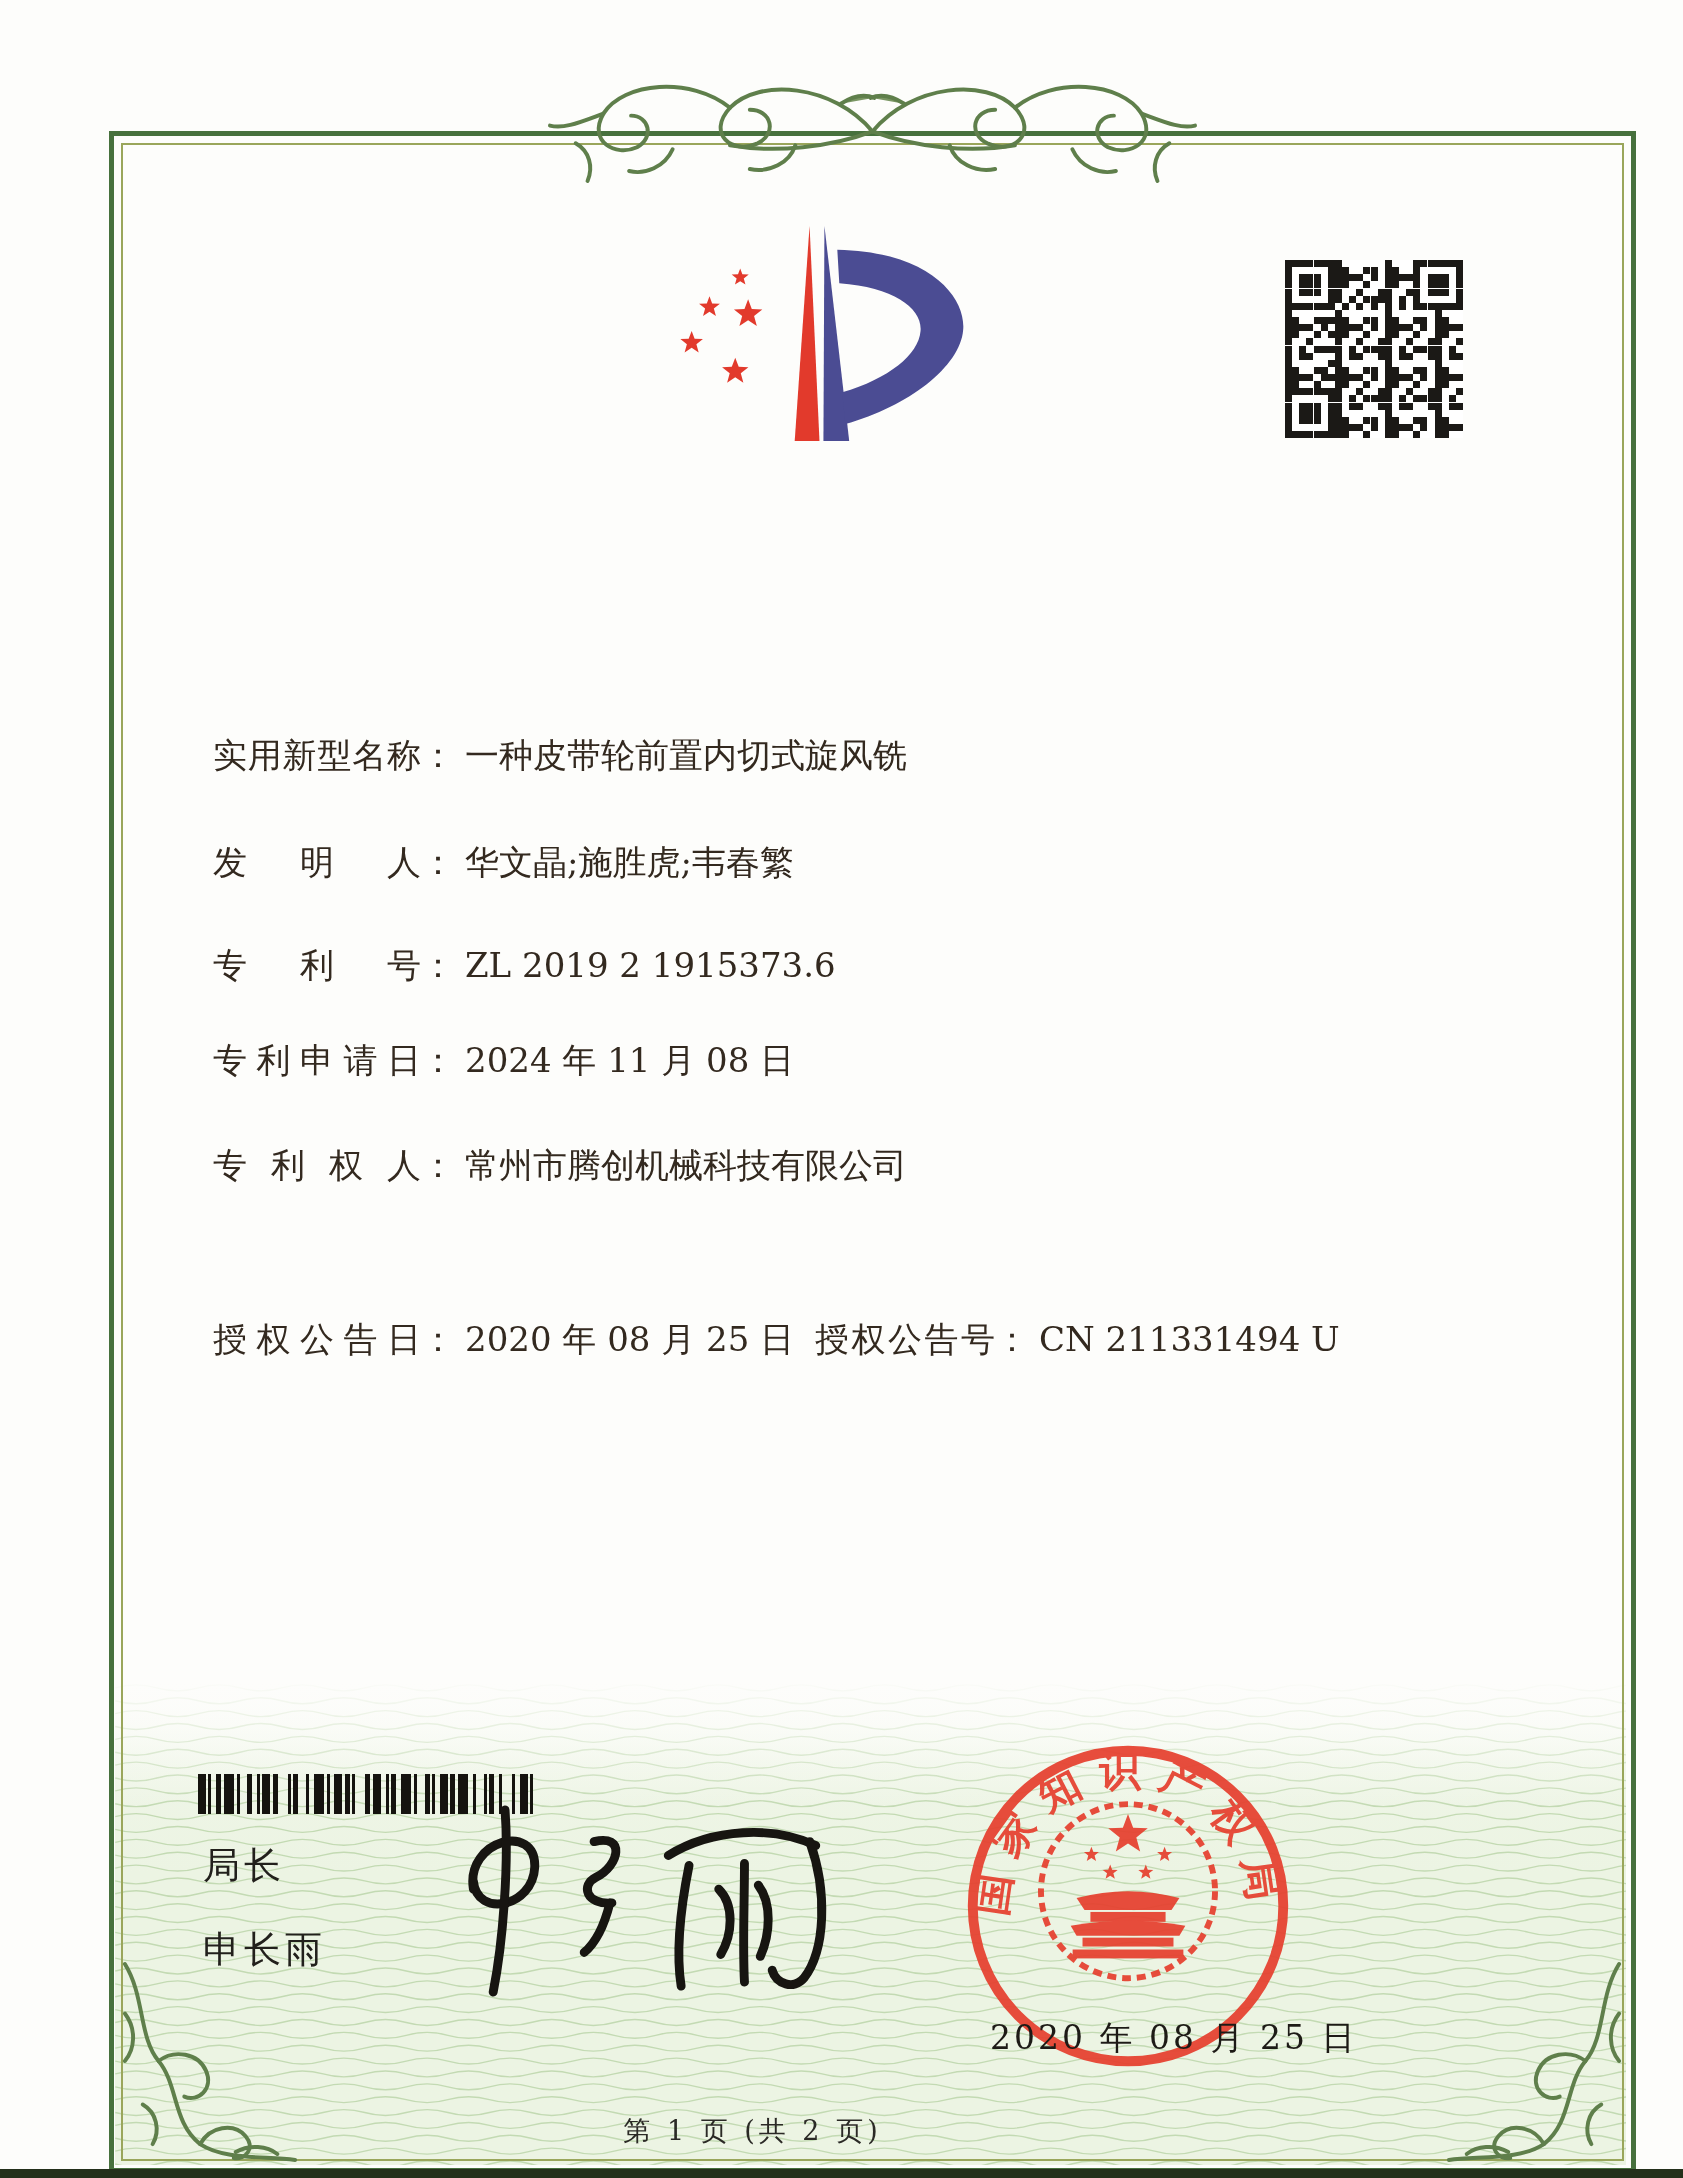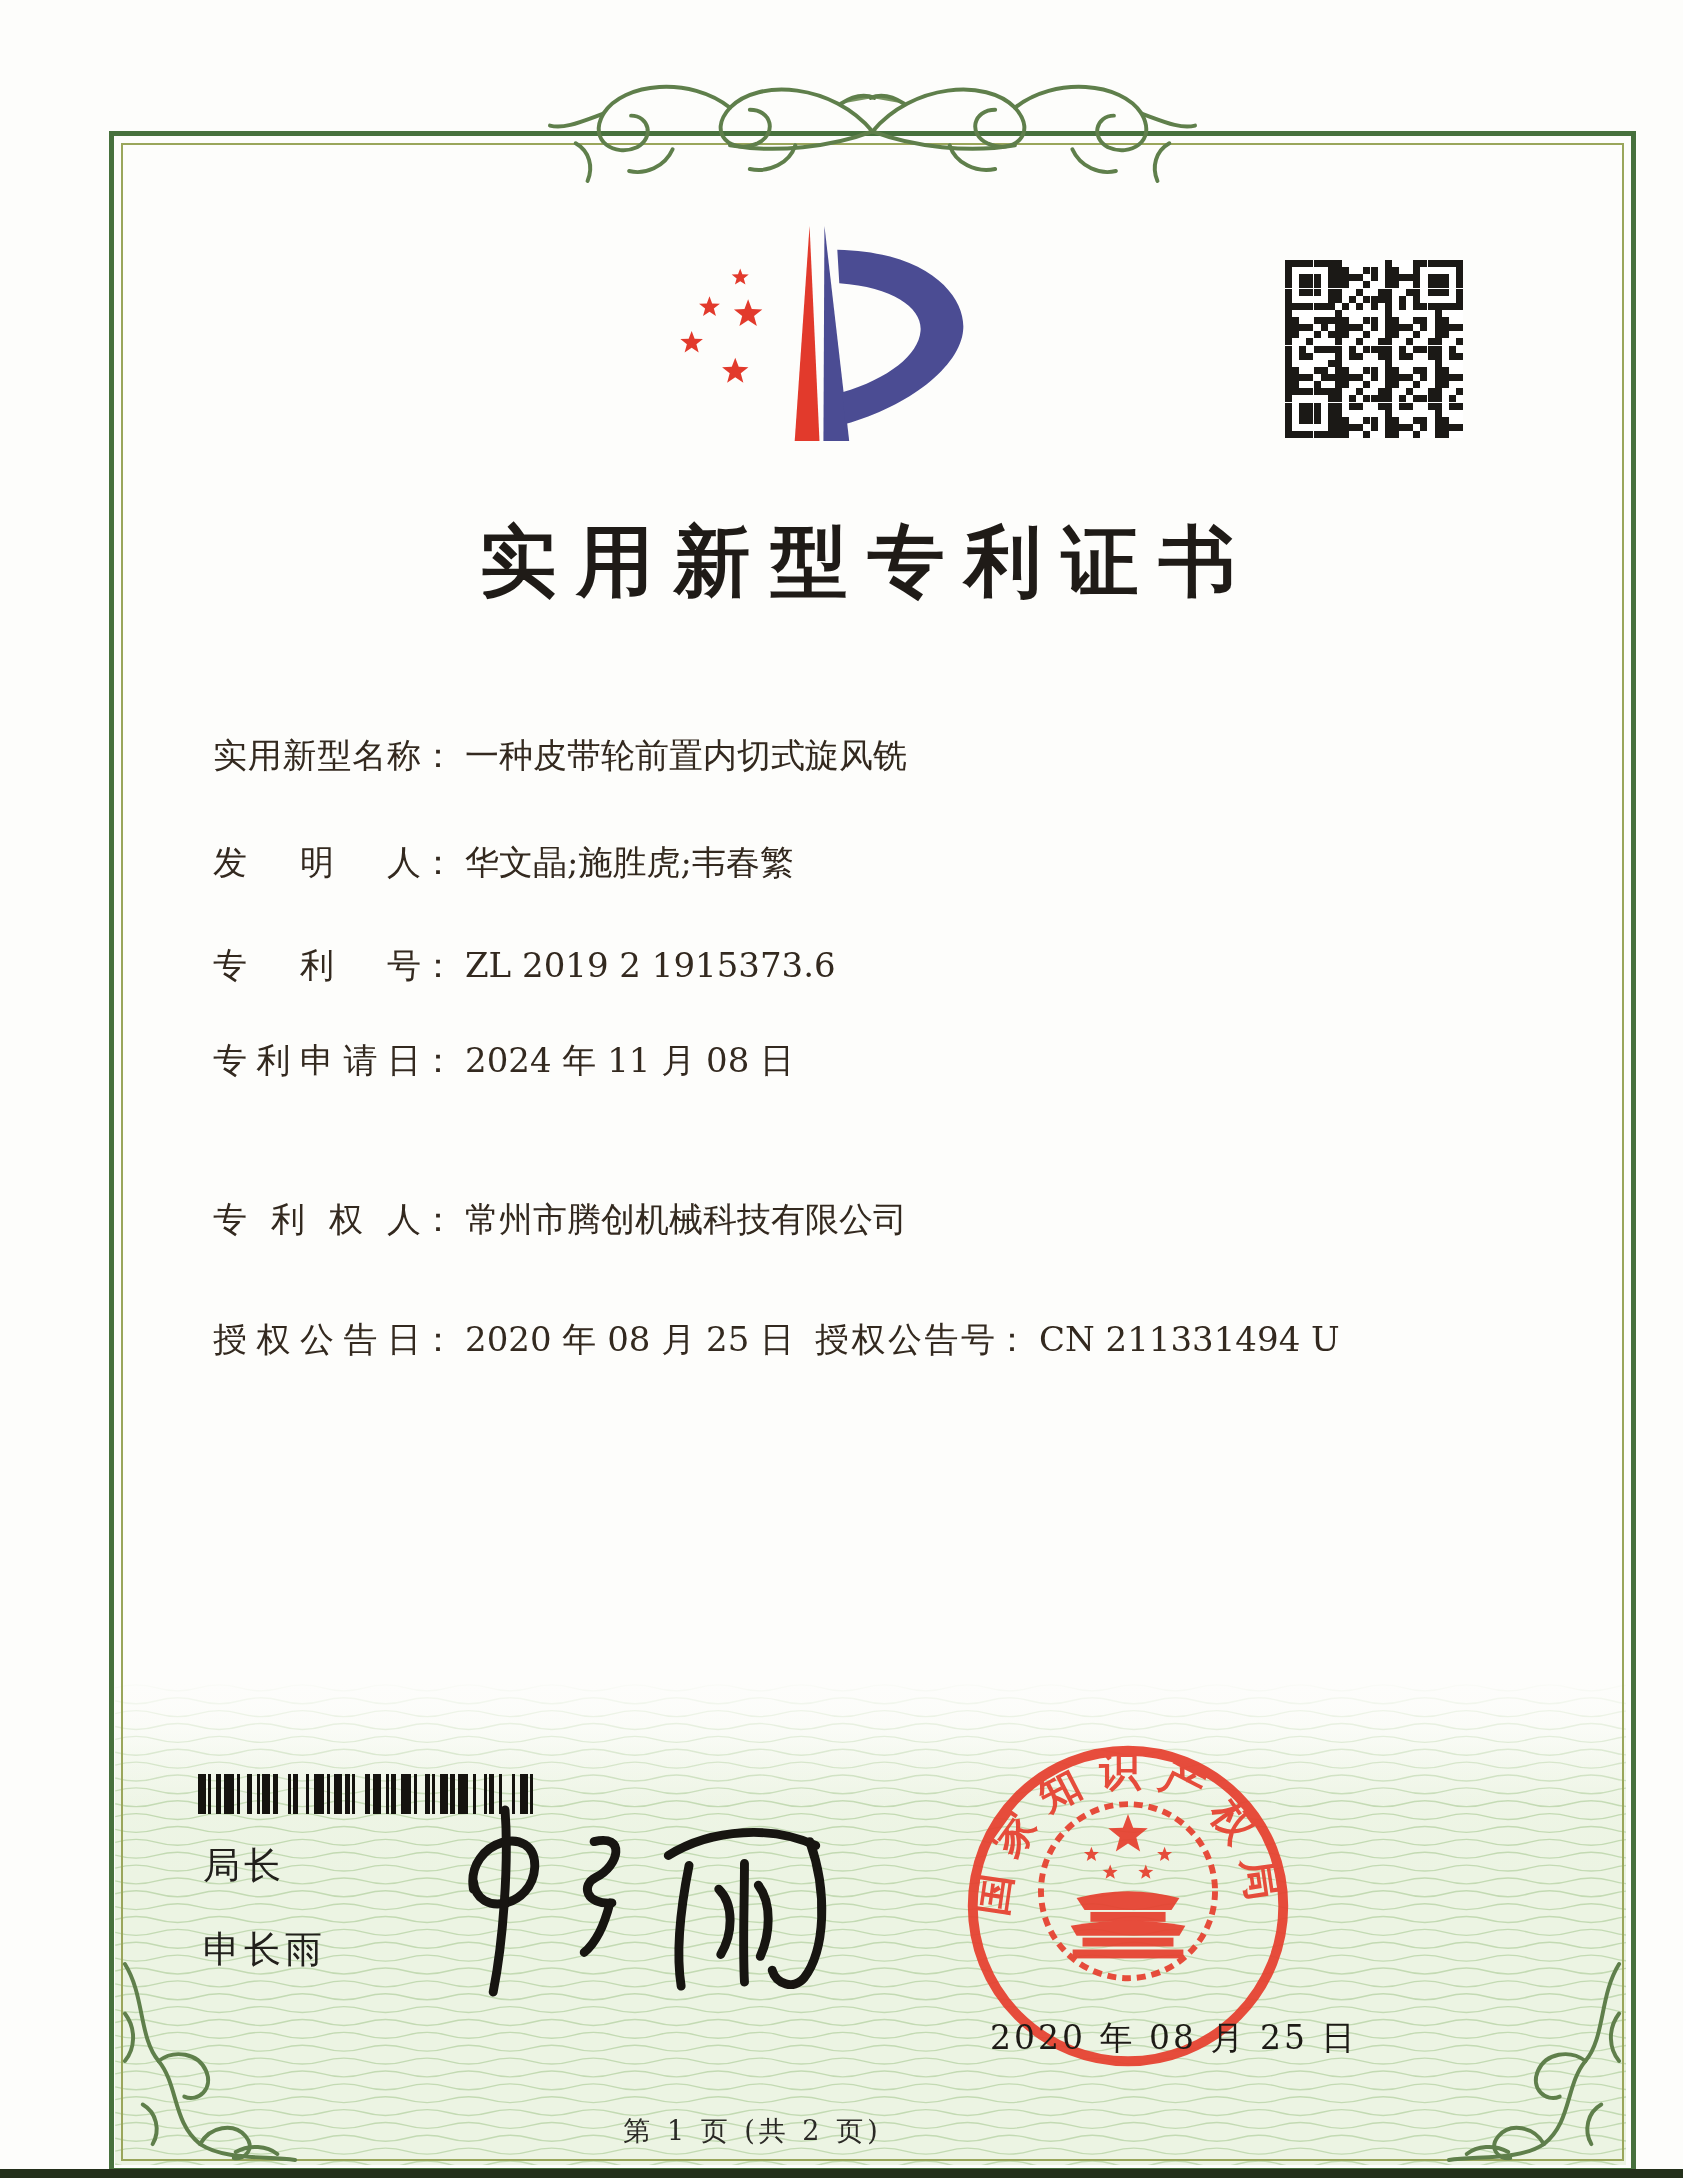--- a/index.html
+++ b/index.html
@@ -480,35 +480,34 @@
       <div style="position: absolute; left: 50px; top: 171px; width: 7.1px; height: 7.1px; background: rgb(27, 25, 22);"></div>
       <div style="position: absolute; left: 57px; top: 171px; width: 7.1px; height: 7.1px; background: rgb(27, 25, 22);"></div>
       <div style="position: absolute; left: 78px; top: 171px; width: 7.1px; height: 7.1px; background: rgb(27, 25, 22);"></div>
       <div style="position: absolute; left: 100px; top: 171px; width: 7.1px; height: 7.1px; background: rgb(27, 25, 22);"></div>
       <div style="position: absolute; left: 107px; top: 171px; width: 7.1px; height: 7.1px; background: rgb(27, 25, 22);"></div>
       <div style="position: absolute; left: 128px; top: 171px; width: 7.1px; height: 7.1px; background: rgb(27, 25, 22);"></div>
       <div style="position: absolute; left: 150px; top: 171px; width: 7.1px; height: 7.1px; background: rgb(27, 25, 22);"></div>
       <div style="position: absolute; left: 157px; top: 171px; width: 7.1px; height: 7.1px; background: rgb(27, 25, 22);"></div>
     </div>
 
-  <div class="title">实用新型专利证书</div>
 
   <div class="field" style="top:733px">
     <span class="lab">实用新型名称</span><span class="col">：</span><span>一种皮带轮前置内切式旋风铣</span>
   </div>
   <div class="field" style="top:840px">
     <span class="lab">发明人</span><span class="col">：</span><span>华文晶;施胜虎;韦春繁</span>
   </div>
   <div class="field" style="top:943px">
     <span class="lab">专利号</span><span class="col">：</span><span>ZL 2019 2 1915373.6</span>
   </div>
   <div class="field" style="top:1038px">
     <span class="lab">专利申请日</span><span class="col">：</span><span>2024 年 11 月 08 日</span>
   </div>
-  <div class="field" style="top:1197px">
+  <div class="field" style="top:1143px">
     <span class="lab">专利权人</span><span class="col">：</span><span>常州市腾创机械科技有限公司</span>
   </div>
   <div class="field" style="top:1317px">
     <span class="lab">授权公告日</span><span class="col">：</span><span>2020 年 08 月 25 日</span>
     <span class="pair2">
       <span class="lab">授权公告号</span><span class="col">：</span><span>CN 211331494 U</span>
     </span>
   </div>
 
   <div class="body-text">

